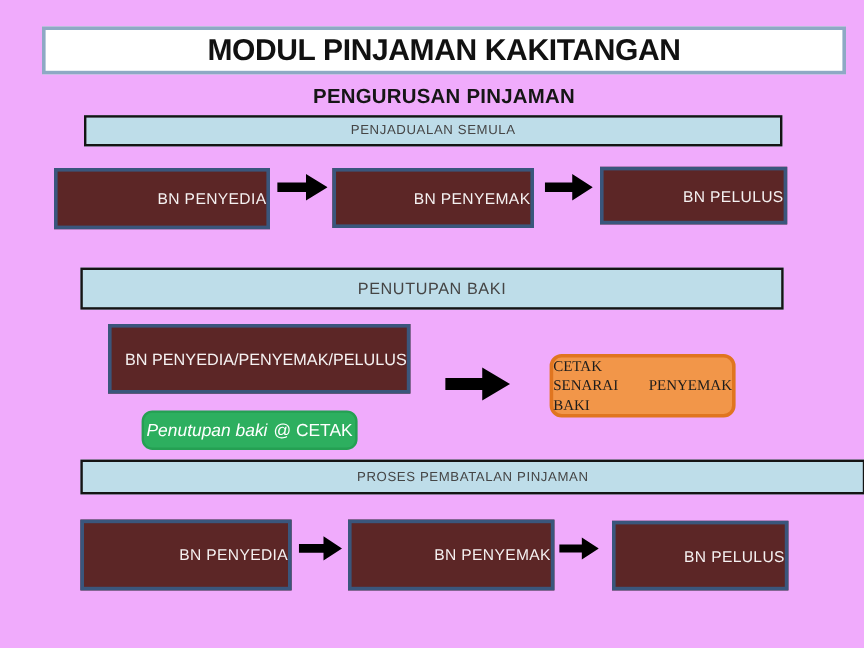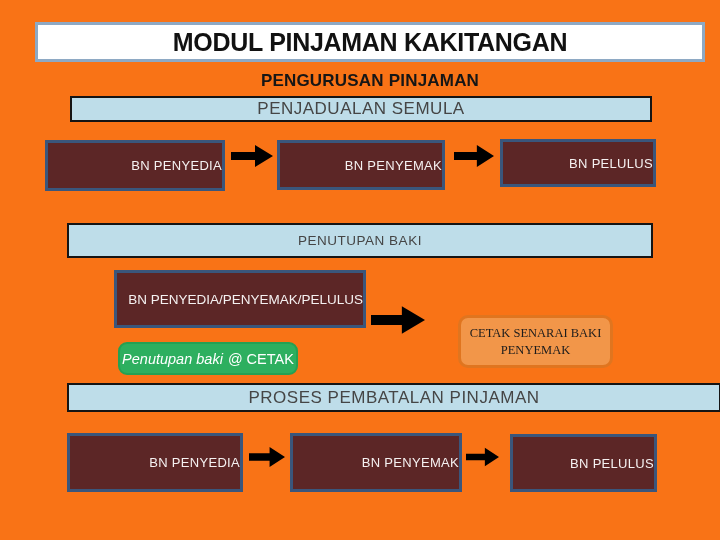--- a/index.html
+++ b/index.html
@@ -1,61 +1,61 @@
 <!DOCTYPE html>
 <html><head>
 <meta charset="utf-8">
 <style>
   html,body{margin:0;padding:0;background:#fff;}
   .slide{
-    position:relative;width:720px;height:540px;background:#f97316;
+    position:relative;width:720px;height:540px;background:#f0abfc;
     font-family:"Liberation Sans",sans-serif;overflow:hidden;
   }
   .title-box{
     position:absolute;left:35px;top:22px;width:670px;height:40px;
     box-sizing:border-box;border:3px solid #8ea9c4;background:#ffffff;
     display:flex;align-items:center;justify-content:center;
     font-size:25px;font-weight:700;color:#111;letter-spacing:-0.3px;white-space:nowrap;
   }
   .subtitle{
     position:absolute;left:35px;top:71px;width:670px;text-align:center;
     font-size:17px;font-weight:700;color:#161616;letter-spacing:0.2px;
   }
   .bar{
     position:absolute;box-sizing:border-box;background:#bedde9;border:2px solid #141414;
     display:flex;align-items:center;justify-content:center;
-    color:#454545;font-size:17px;letter-spacing:0.5px;white-space:nowrap;
+    color:#454545;font-size:11px;letter-spacing:0.5px;white-space:nowrap;
   }
   .bar1{left:70px;top:96px;width:582px;height:26px;}
   .bar2{left:67px;top:223px;width:586px;height:35px;font-size:13.5px;}
   .bar3{left:67px;top:383px;width:654px;height:29px;}
   .step{
     position:absolute;box-sizing:border-box;background:#5c2626;border:3px solid #3a567c;
     display:flex;align-items:center;justify-content:flex-end;
     color:#f5f1f1;font-size:13px;letter-spacing:0.3px;white-space:nowrap;
   }
   .r1s1{left:45px;top:140px;width:180px;height:51px;}
   .r1s2{left:277px;top:140px;width:168px;height:50px;}
   .r1s3{left:500px;top:139px;width:156px;height:48px;}
-  .actor{left:90px;top:270px;width:252px;height:58px;font-size:13.5px;letter-spacing:0;margin-left:24px;}
+  .actor{left:90px;top:270px;width:252px;height:58px;font-size:13.5px;letter-spacing:0;}
   .r2s1{left:67px;top:433px;width:176px;height:59px;}
   .r2s2{left:290px;top:433px;width:172px;height:59px;}
   .r2s3{left:510px;top:434px;width:147px;height:58px;}
   .arrow{position:absolute;}
   .arrow svg{display:block;width:100%;height:100%;}
   .a1{left:231px;top:144px;width:42px;height:24px;}
   .a2{left:454px;top:144px;width:40px;height:24px;}
   .a3{left:371px;top:305px;width:54px;height:30px;}
   .a4{left:249px;top:446px;width:36px;height:22px;}
   .a5{left:466px;top:447px;width:33px;height:20px;}
   .print-box{
     position:absolute;left:458px;top:295px;width:155px;height:53px;
     box-sizing:border-box;background:#f29649;border:3px solid #e0751f;border-radius:10px;
-    display:flex;flex-direction:column;align-items:center;justify-content:center;
-    font-family:"Liberation Serif",serif;font-size:12.5px;color:#1c1c1c;line-height:1.3;margin-top:20px;
+    display:flex;flex-direction:row;align-items:center;justify-content:center;
+    font-family:"Liberation Serif",serif;font-size:12.5px;color:#1c1c1c;line-height:1.3;
   }
   .note-box{
     position:absolute;left:118px;top:342px;width:180px;height:33px;
     box-sizing:border-box;background:#2daf5f;border:2px solid #25a053;border-radius:9px;
     display:flex;align-items:center;justify-content:center;
     color:#ffffff;font-size:14.5px;white-space:nowrap;
   }
   .note-box .script{font-style:italic;margin-right:5px;}
 </style>
 </head>

